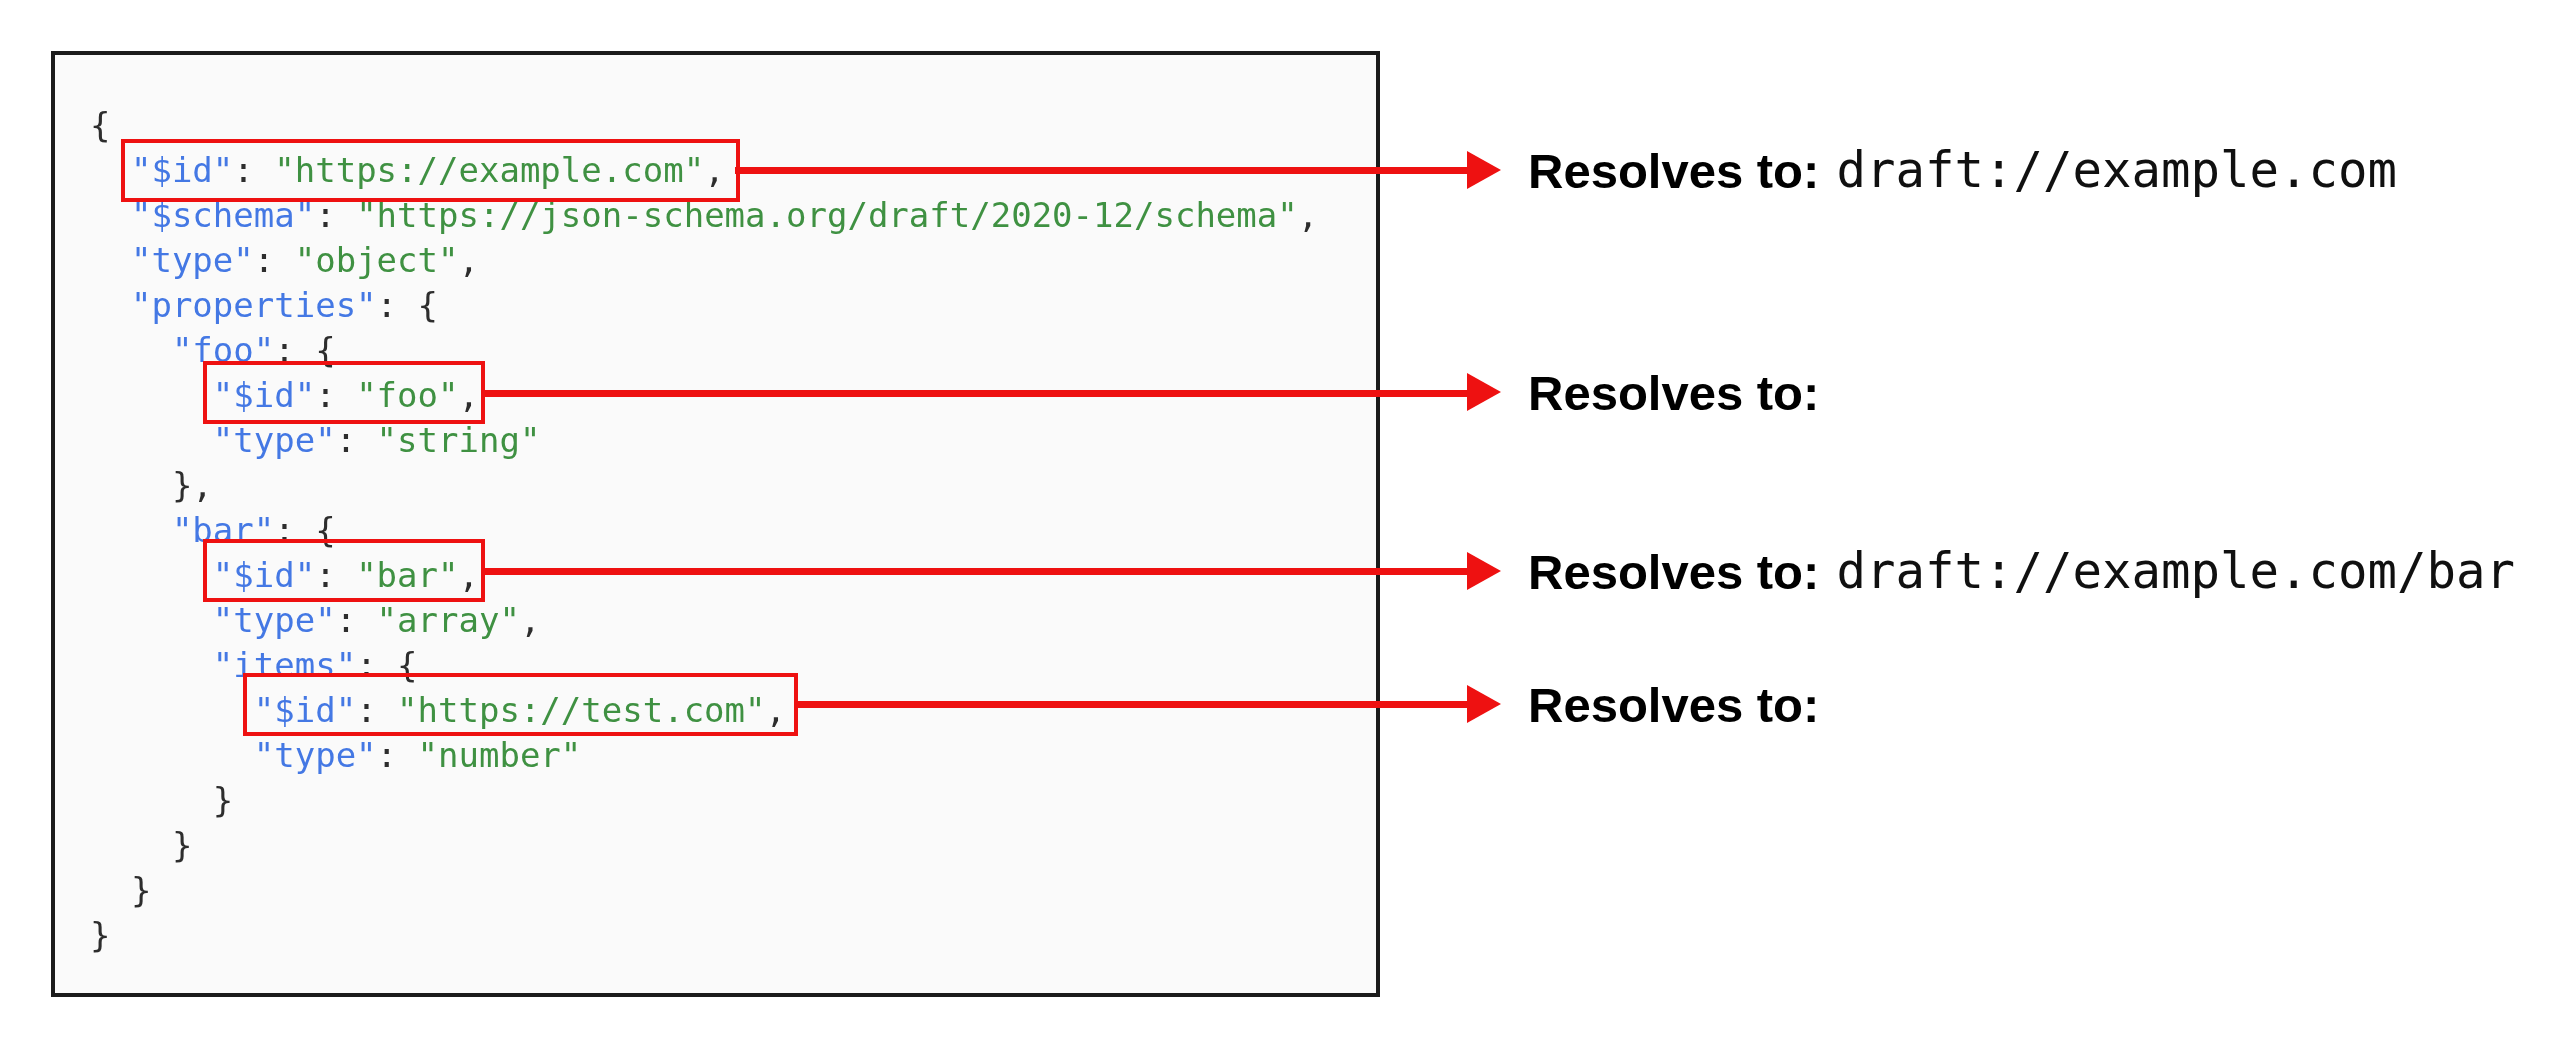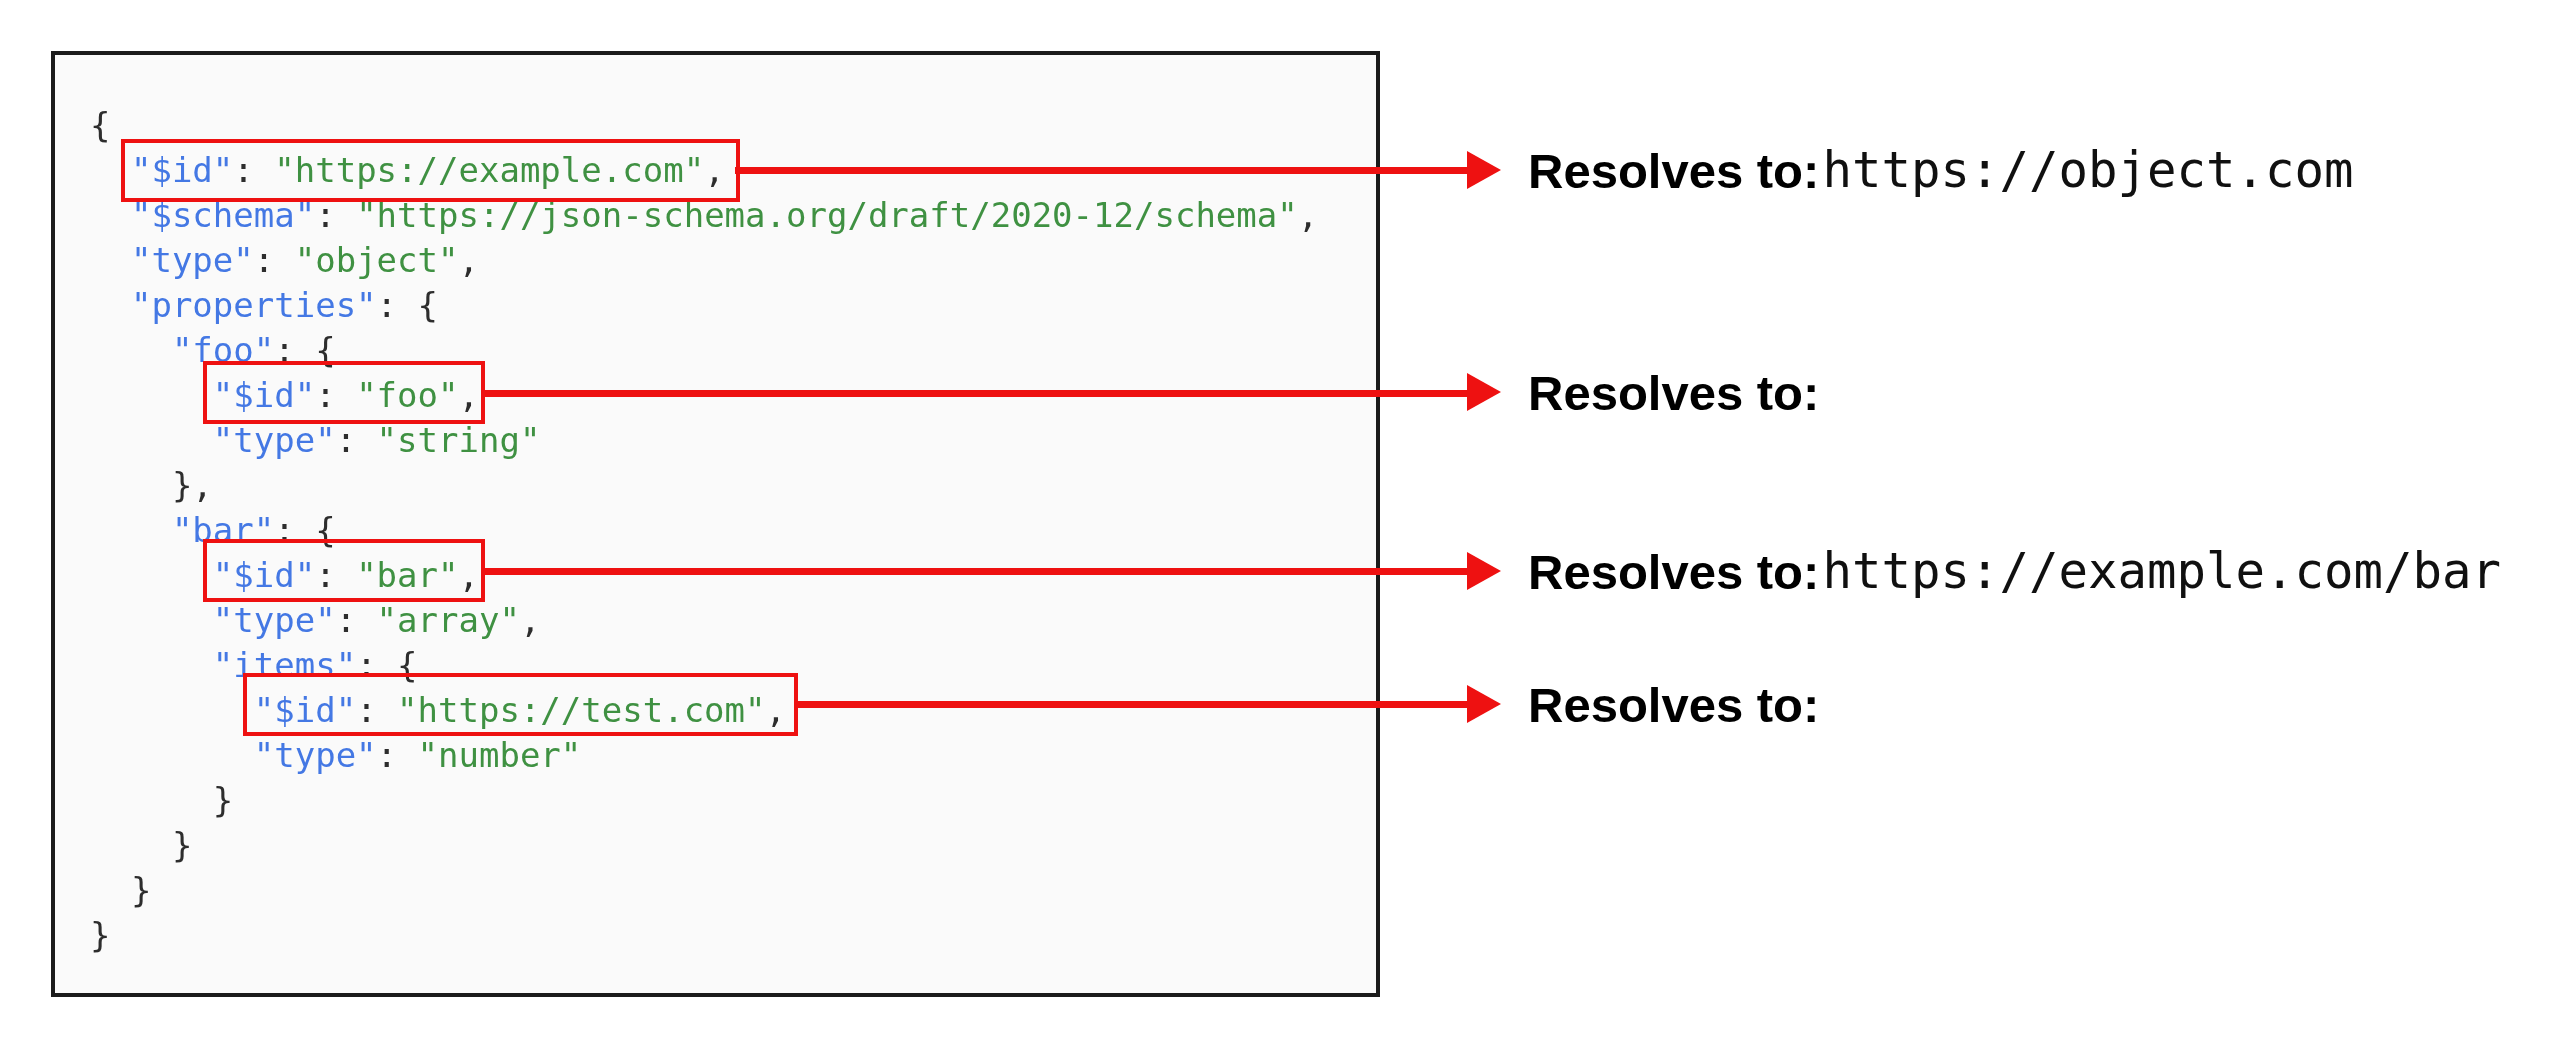--- a/index.html
+++ b/index.html
@@ -56,21 +56,21 @@
     border-top:19.5px solid transparent;
     border-bottom:19.5px solid transparent;
     border-left:34px solid var(--red);
     z-index:6;
   }
   .anno-label{
     position:absolute;
     height:61px;
     display:flex;
     align-items:center;
-    gap:3px;
+    gap:17px;
     white-space:nowrap;
     z-index:7;
   }
   .label-bold{
     font-family:"Liberation Sans",sans-serif;
     font-weight:bold;
     font-size:49px;
     color:#000000;
   }
   .label-url{
@@ -86,34 +86,34 @@
 <div class="canvas">
   <section class="code-panel">
     <pre class="code" id="code"><div class="code-line"><span class="tok-punct">{</span></div><div class="code-line"><span class="tok-punct">  </span><span class="tok-key">"$id"</span><span class="tok-punct">: </span><span class="tok-str">"https://example.com"</span><span class="tok-punct">,</span></div><div class="code-line"><span class="tok-punct">  </span><span class="tok-key">"$schema"</span><span class="tok-punct">: </span><span class="tok-str">"https://json-schema.org/draft/2020-12/schema"</span><span class="tok-punct">,</span></div><div class="code-line"><span class="tok-punct">  </span><span class="tok-key">"type"</span><span class="tok-punct">: </span><span class="tok-str">"object"</span><span class="tok-punct">,</span></div><div class="code-line"><span class="tok-punct">  </span><span class="tok-key">"properties"</span><span class="tok-punct">: {</span></div><div class="code-line"><span class="tok-punct">    </span><span class="tok-key">"foo"</span><span class="tok-punct">: {</span></div><div class="code-line"><span class="tok-punct">      </span><span class="tok-key">"$id"</span><span class="tok-punct">: </span><span class="tok-str">"foo"</span><span class="tok-punct">,</span></div><div class="code-line"><span class="tok-punct">      </span><span class="tok-key">"type"</span><span class="tok-punct">: </span><span class="tok-str">"string"</span></div><div class="code-line"><span class="tok-punct">    },</span></div><div class="code-line"><span class="tok-punct">    </span><span class="tok-key">"bar"</span><span class="tok-punct">: {</span></div><div class="code-line"><span class="tok-punct">      </span><span class="tok-key">"$id"</span><span class="tok-punct">: </span><span class="tok-str">"bar"</span><span class="tok-punct">,</span></div><div class="code-line"><span class="tok-punct">      </span><span class="tok-key">"type"</span><span class="tok-punct">: </span><span class="tok-str">"array"</span><span class="tok-punct">,</span></div><div class="code-line"><span class="tok-punct">      </span><span class="tok-key">"items"</span><span class="tok-punct">: {</span></div><div class="code-line"><span class="tok-punct">        </span><span class="tok-key">"$id"</span><span class="tok-punct">: </span><span class="tok-str">"https://test.com"</span><span class="tok-punct">,</span></div><div class="code-line"><span class="tok-punct">        </span><span class="tok-key">"type"</span><span class="tok-punct">: </span><span class="tok-str">"number"</span></div><div class="code-line"><span class="tok-punct">      }</span></div><div class="code-line"><span class="tok-punct">    }</span></div><div class="code-line"><span class="tok-punct">  }</span></div><div class="code-line"><span class="tok-punct">}</span></div></pre>
   </section>
   <div id="overlays">
       <div class="hl-box" style="left: 121px; top: 139px; width: 619px; height: 63px;"></div>
       <div class="arrow-line" style="left: 735px; top: 167px; width: 734px;"></div>
       <div class="arrow-head" style="left: 1467px; top: 151px;"></div>
       <div class="anno-label" style="left: 1528px; top: 140px;">
         <span class="label-bold">Resolves to:</span>
-        <span class="label-url">https://object.com</span>
+        <span class="label-url">draft://example.com</span>
       </div>
       <div class="hl-box" style="left: 203px; top: 361px; width: 282px; height: 63px;"></div>
       <div class="arrow-line" style="left: 481px; top: 390px; width: 988px;"></div>
       <div class="arrow-head" style="left: 1467px; top: 373px;"></div>
       <div class="anno-label" style="left: 1528px; top: 362px;">
         <span class="label-bold">Resolves to:</span>
       </div>
       <div class="hl-box" style="left: 203px; top: 539px; width: 282px; height: 63px;"></div>
       <div class="arrow-line" style="left: 481px; top: 568px; width: 988px;"></div>
       <div class="arrow-head" style="left: 1467px; top: 552px;"></div>
       <div class="anno-label" style="left: 1528px; top: 541px;">
         <span class="label-bold">Resolves to:</span>
-        <span class="label-url">https://example.com/bar</span>
+        <span class="label-url">draft://example.com/bar</span>
       </div>
       <div class="hl-box" style="left: 243px; top: 673px; width: 555px; height: 63px;"></div>
       <div class="arrow-line" style="left: 794px; top: 701px; width: 675px;"></div>
       <div class="arrow-head" style="left: 1467px; top: 685px;"></div>
       <div class="anno-label" style="left: 1528px; top: 674px;">
         <span class="label-bold">Resolves to:</span>
       </div>
     </div>
 </div>
 

